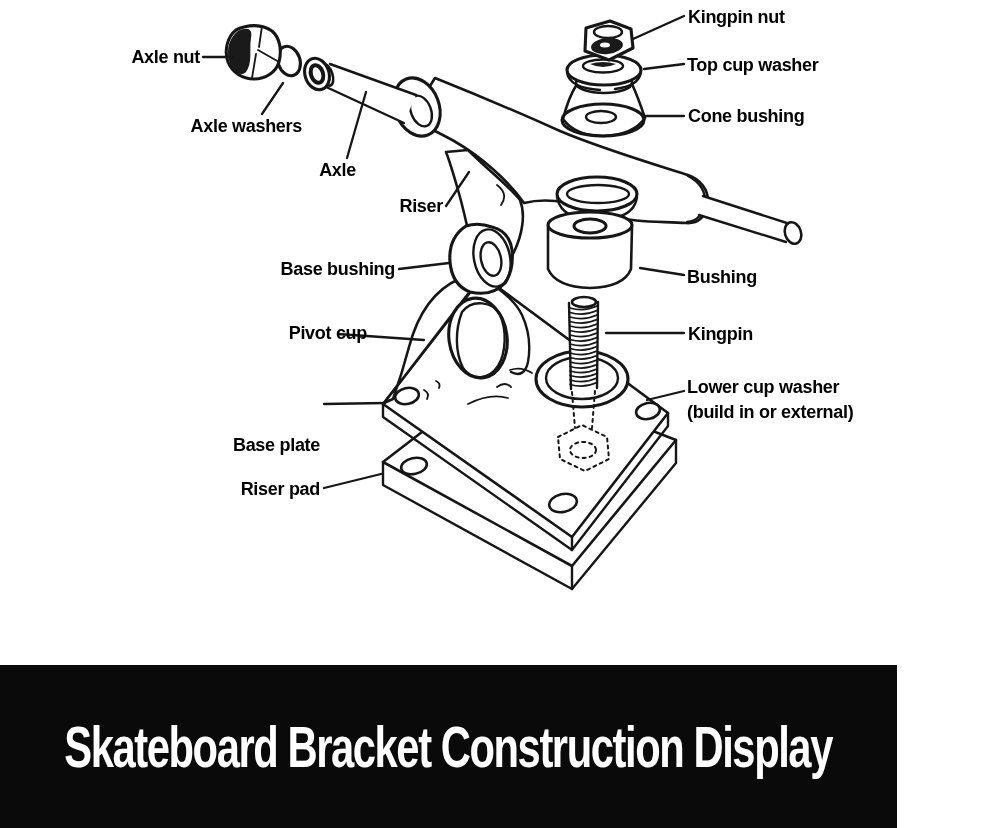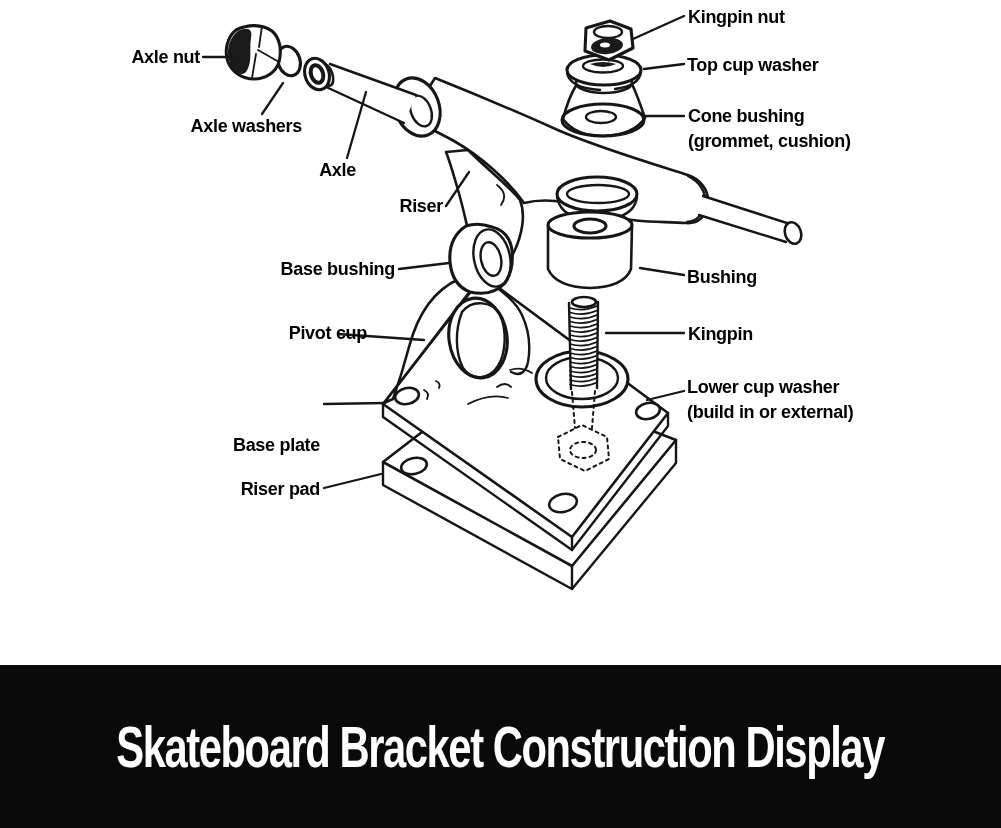--- a/index.html
+++ b/index.html
@@ -12,21 +12,21 @@
   
   .s  {fill:none;stroke:#161616;stroke-width:2.4;stroke-linecap:round;stroke-linejoin:round;}
   .s3 {fill:none;stroke:#161616;stroke-width:3.1;stroke-linecap:round;stroke-linejoin:round;}
   .w  {fill:#ffffff;stroke:#161616;stroke-width:2.6;stroke-linejoin:round;}
   .w3 {fill:#ffffff;stroke:#161616;stroke-width:3.1;stroke-linejoin:round;}
   .wn {fill:#ffffff;stroke:none;}
   .dk {fill:#1a1a1a;stroke:none;}
   .thin{fill:none;stroke:#161616;stroke-width:1.8;stroke-linecap:round;}
   .dash{fill:none;stroke:#161616;stroke-width:2;stroke-dasharray:3 4;stroke-linecap:round;}
   .lead{stroke:#161616;stroke-width:2.3;stroke-linecap:round;}
-  .banner{position:absolute;left:0;top:665px;width:1001px;height:163px;background:#0a0a0a;
+  .banner{position:absolute;left:0;top:665px;width:897px;height:163px;background:#0a0a0a;
           display:flex;align-items:center;justify-content:center;}
   .banner-title{color:#ffffff;font-weight:700;font-size:58px;letter-spacing:-2px;
                 transform:scaleX(0.72);transform-origin:center;white-space:nowrap;}
 </style>
 </head>
 <body>
 
 <div class="screen">
 
   <svg class="diagram-svg" width="1001" height="666" viewBox="0 0 1001 666">
@@ -182,21 +182,20 @@
   <div class="lbl r" style="top:194px;right:558px;">Riser</div>
   <div class="lbl r" style="top:257px;right:606px;">Base bushing</div>
   <div class="lbl r" style="top:321px;right:634px;">Pivot cup</div>
   <div class="lbl r" style="top:392px;right:681px;margin-top:41px;">Base plate</div>
   <div class="lbl r" style="top:477px;right:681px;">Riser pad</div>
 
   <div class="lbl" style="top:5px;left:688px;">Kingpin nut</div>
   <div class="lbl" style="top:53px;left:687px;">Top cup washer</div>
   <div class="lbl" style="top:104px;left:688px;">
     <div>Cone bushing</div>
-    <div>(grommet, cushion)</div>
   </div>
   <div class="lbl" style="top:265px;left:687px;">Bushing</div>
   <div class="lbl" style="top:322px;left:688px;">Kingpin</div>
   <div class="lbl" style="top:375px;left:687px;">
     <div>Lower cup washer</div>
     <div>(build in or external)</div>
   </div>
 
   <div class="banner">
     <div class="banner-title">Skateboard Bracket Construction Display</div>

